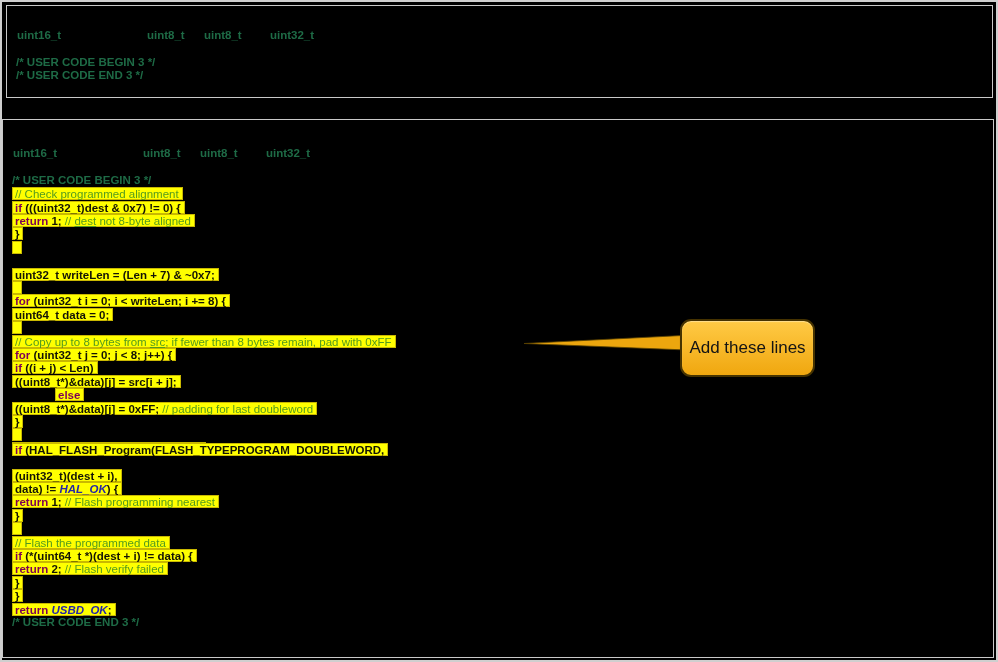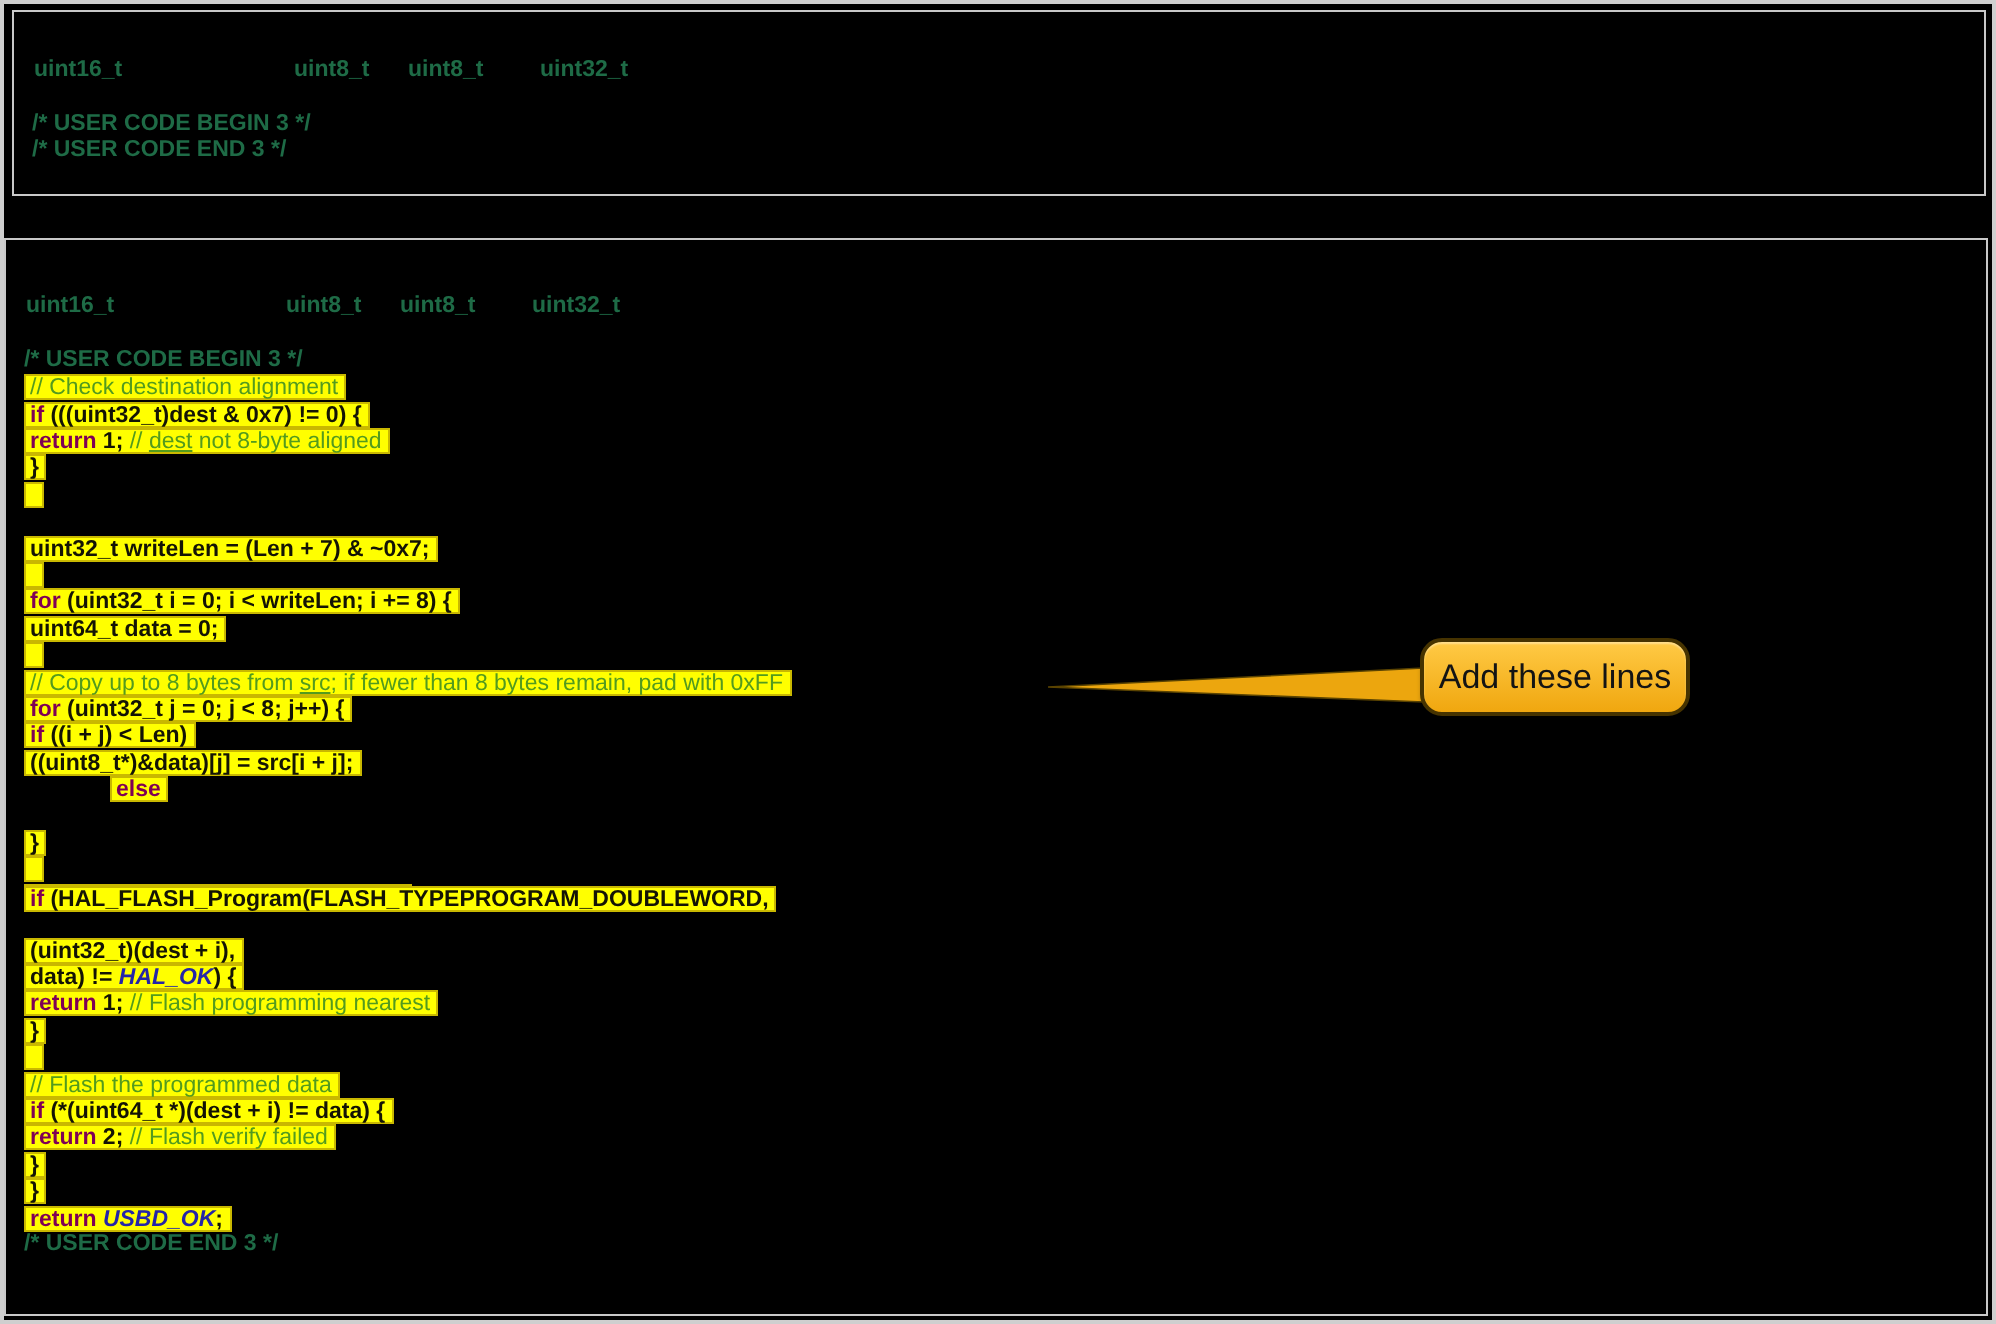--- a/index.html
+++ b/index.html
@@ -23,21 +23,21 @@
   .hl { display:inline-block; background:var(--hl); border:1px solid var(--hlborder);
         padding:0 3px 1px 2px; height:13px; line-height:12px; vertical-align:top; }
   .hl-empty { width:10px; }
 
   .seg-kw   { color:var(--kw);  font-weight:700; }
   .seg-code { color:#141405;    font-weight:600; }
   .seg-com  { color:var(--com); font-weight:400; }
   .seg-comu { color:var(--com); font-weight:400; text-decoration:underline; }
   .seg-mac  { color:var(--mac); font-style:italic; font-weight:600; }
 
-  .callout { position:absolute; left:710px; top:319px; width:135px; height:39px;
+  .callout { position:absolute; left:680px; top:319px; width:135px; height:58px;
              border-radius:11px;
              background:linear-gradient(180deg, var(--callout-top), var(--callout-bottom));
              border:2px solid #463300;
              box-shadow:2px 3px 3px rgba(0,0,0,0.85), inset 0 1px 1px rgba(255,255,255,0.4);
              display:flex; align-items:center; justify-content:center;
              font-size:17px; color:#141414; }
   .callout-tail { position:absolute; left:524px; top:332px; width:188px; height:21px; }
 </style>
 </head>
 <body>
@@ -51,35 +51,36 @@
       <div class="code-line" style="top: 49.8px;"><span class="green-text">/* USER CODE BEGIN 3 */</span></div>
       <div class="code-line" style="top: 63.2px;"><span class="green-text">/* USER CODE END 3 */</span></div>
     </div>
 </div>
 
 <div class="panel" id="panel-bottom">
   <div class="lines">
       <div class="code-line" style="top: 27px;"><span class="tok-green" style="left: 1px;">uint16_t</span><span class="tok-green" style="left: 131px;">uint8_t</span><span class="tok-green" style="left: 188px;">uint8_t</span><span class="tok-green" style="left: 254px;">uint32_t</span></div>
       <div class="code-line" style="top: 40.4px;"></div>
       <div class="code-line" style="top: 53.8px;"><span class="green-text">/* USER CODE BEGIN 3 */</span></div>
-      <div class="code-line" style="top: 67.2px;"><span class="hl"><span class="seg-com">// Check destination alignment</span></span></div>
+      <div class="code-line" style="top: 67.2px;"><span class="hl"><span class="seg-com">// Check programmed alignment</span></span></div>
       <div class="code-line" style="top: 80.6px;"><span class="hl"><span class="seg-kw">if</span><span class="seg-code"> (((uint32_t)dest &amp; 0x7) != 0) {</span></span></div>
       <div class="code-line" style="top: 94px;"><span class="hl"><span class="seg-kw">return</span><span class="seg-code"> 1; </span><span class="seg-com">// </span><span class="seg-comu">dest</span><span class="seg-com"> not 8-byte aligned</span></span></div>
       <div class="code-line" style="top: 107.4px;"><span class="hl"><span class="seg-code">}</span></span></div>
       <div class="code-line" style="top: 120.8px;"><span class="hl hl-empty"></span></div>
       <div class="code-line" style="top: 147.6px;"><span class="hl"><span class="seg-code">uint32_t writeLen = (Len + 7) &amp; ~0x7;</span></span></div>
       <div class="code-line" style="top: 161px;"><span class="hl hl-empty"></span></div>
       <div class="code-line" style="top: 174.4px;"><span class="hl"><span class="seg-kw">for</span><span class="seg-code"> (uint32_t i = 0; i &lt; writeLen; i += 8) {</span></span></div>
       <div class="code-line" style="top: 187.8px;"><span class="hl"><span class="seg-code">uint64_t data = 0;</span></span></div>
       <div class="code-line" style="top: 201.2px;"><span class="hl hl-empty"></span></div>
       <div class="code-line" style="top: 214.6px;"><span class="hl"><span class="seg-com">// Copy up to 8 bytes from </span><span class="seg-comu">src</span><span class="seg-com">; if fewer than 8 bytes remain, pad with 0xFF</span></span></div>
       <div class="code-line" style="top: 228px;"><span class="hl"><span class="seg-kw">for</span><span class="seg-code"> (uint32_t j = 0; j &lt; 8; j++) {</span></span></div>
       <div class="code-line" style="top: 241.4px; text-align: center;"><span class="hl"><span class="seg-kw">if</span><span class="seg-code"> ((i + j) &lt; Len)</span></span></div>
       <div class="code-line" style="top: 254.8px;"><span class="hl"><span class="seg-code">((uint8_t*)&amp;data)[j] = src[i + j];</span></span></div>
       <div class="code-line" style="top: 268.2px; padding-left: 43px;"><span class="hl"><span class="seg-kw">else</span></span></div>
+      <div class="code-line" style="top: 281.6px;"><span class="hl"><span class="seg-code">((uint8_t*)&amp;data)[j] = 0xFF; </span><span class="seg-com">// padding for last doubleword</span></span></div>
       <div class="code-line" style="top: 295px;"><span class="hl"><span class="seg-code">}</span></span></div>
       <div class="code-line" style="top: 308.4px;"><span class="hl hl-empty"></span></div>
       <div class="code-line" style="top: 321.8px;"><span class="hl"><span class="seg-com">// Program one doubleword (8 bytes)</span></span></div>
       <div class="code-line" style="top: 323px;"><span class="hl"><span class="seg-kw">if</span><span class="seg-code"> (HAL_FLASH_Program(FLASH_TYPEPROGRAM_DOUBLEWORD,</span></span></div>
       <div class="code-line" style="top: 348.6px;"><span class="hl"><span class="seg-code">(uint32_t)(dest + i),</span></span></div>
       <div class="code-line" style="top: 362px; text-decoration: underline;"><span class="hl"><span class="seg-code">data) != </span><span class="seg-mac">HAL_OK</span><span class="seg-code">) {</span></span></div>
       <div class="code-line" style="top: 375.4px;"><span class="hl"><span class="seg-kw">return</span><span class="seg-code"> 1; </span><span class="seg-com">// Flash programming nearest</span></span></div>
       <div class="code-line" style="top: 388.8px;"><span class="hl"><span class="seg-code">}</span></span></div>
       <div class="code-line" style="top: 402.2px;"><span class="hl hl-empty"></span></div>
       <div class="code-line" style="top: 415.6px;"><span class="hl"><span class="seg-com">// Flash the programmed data</span></span></div>

